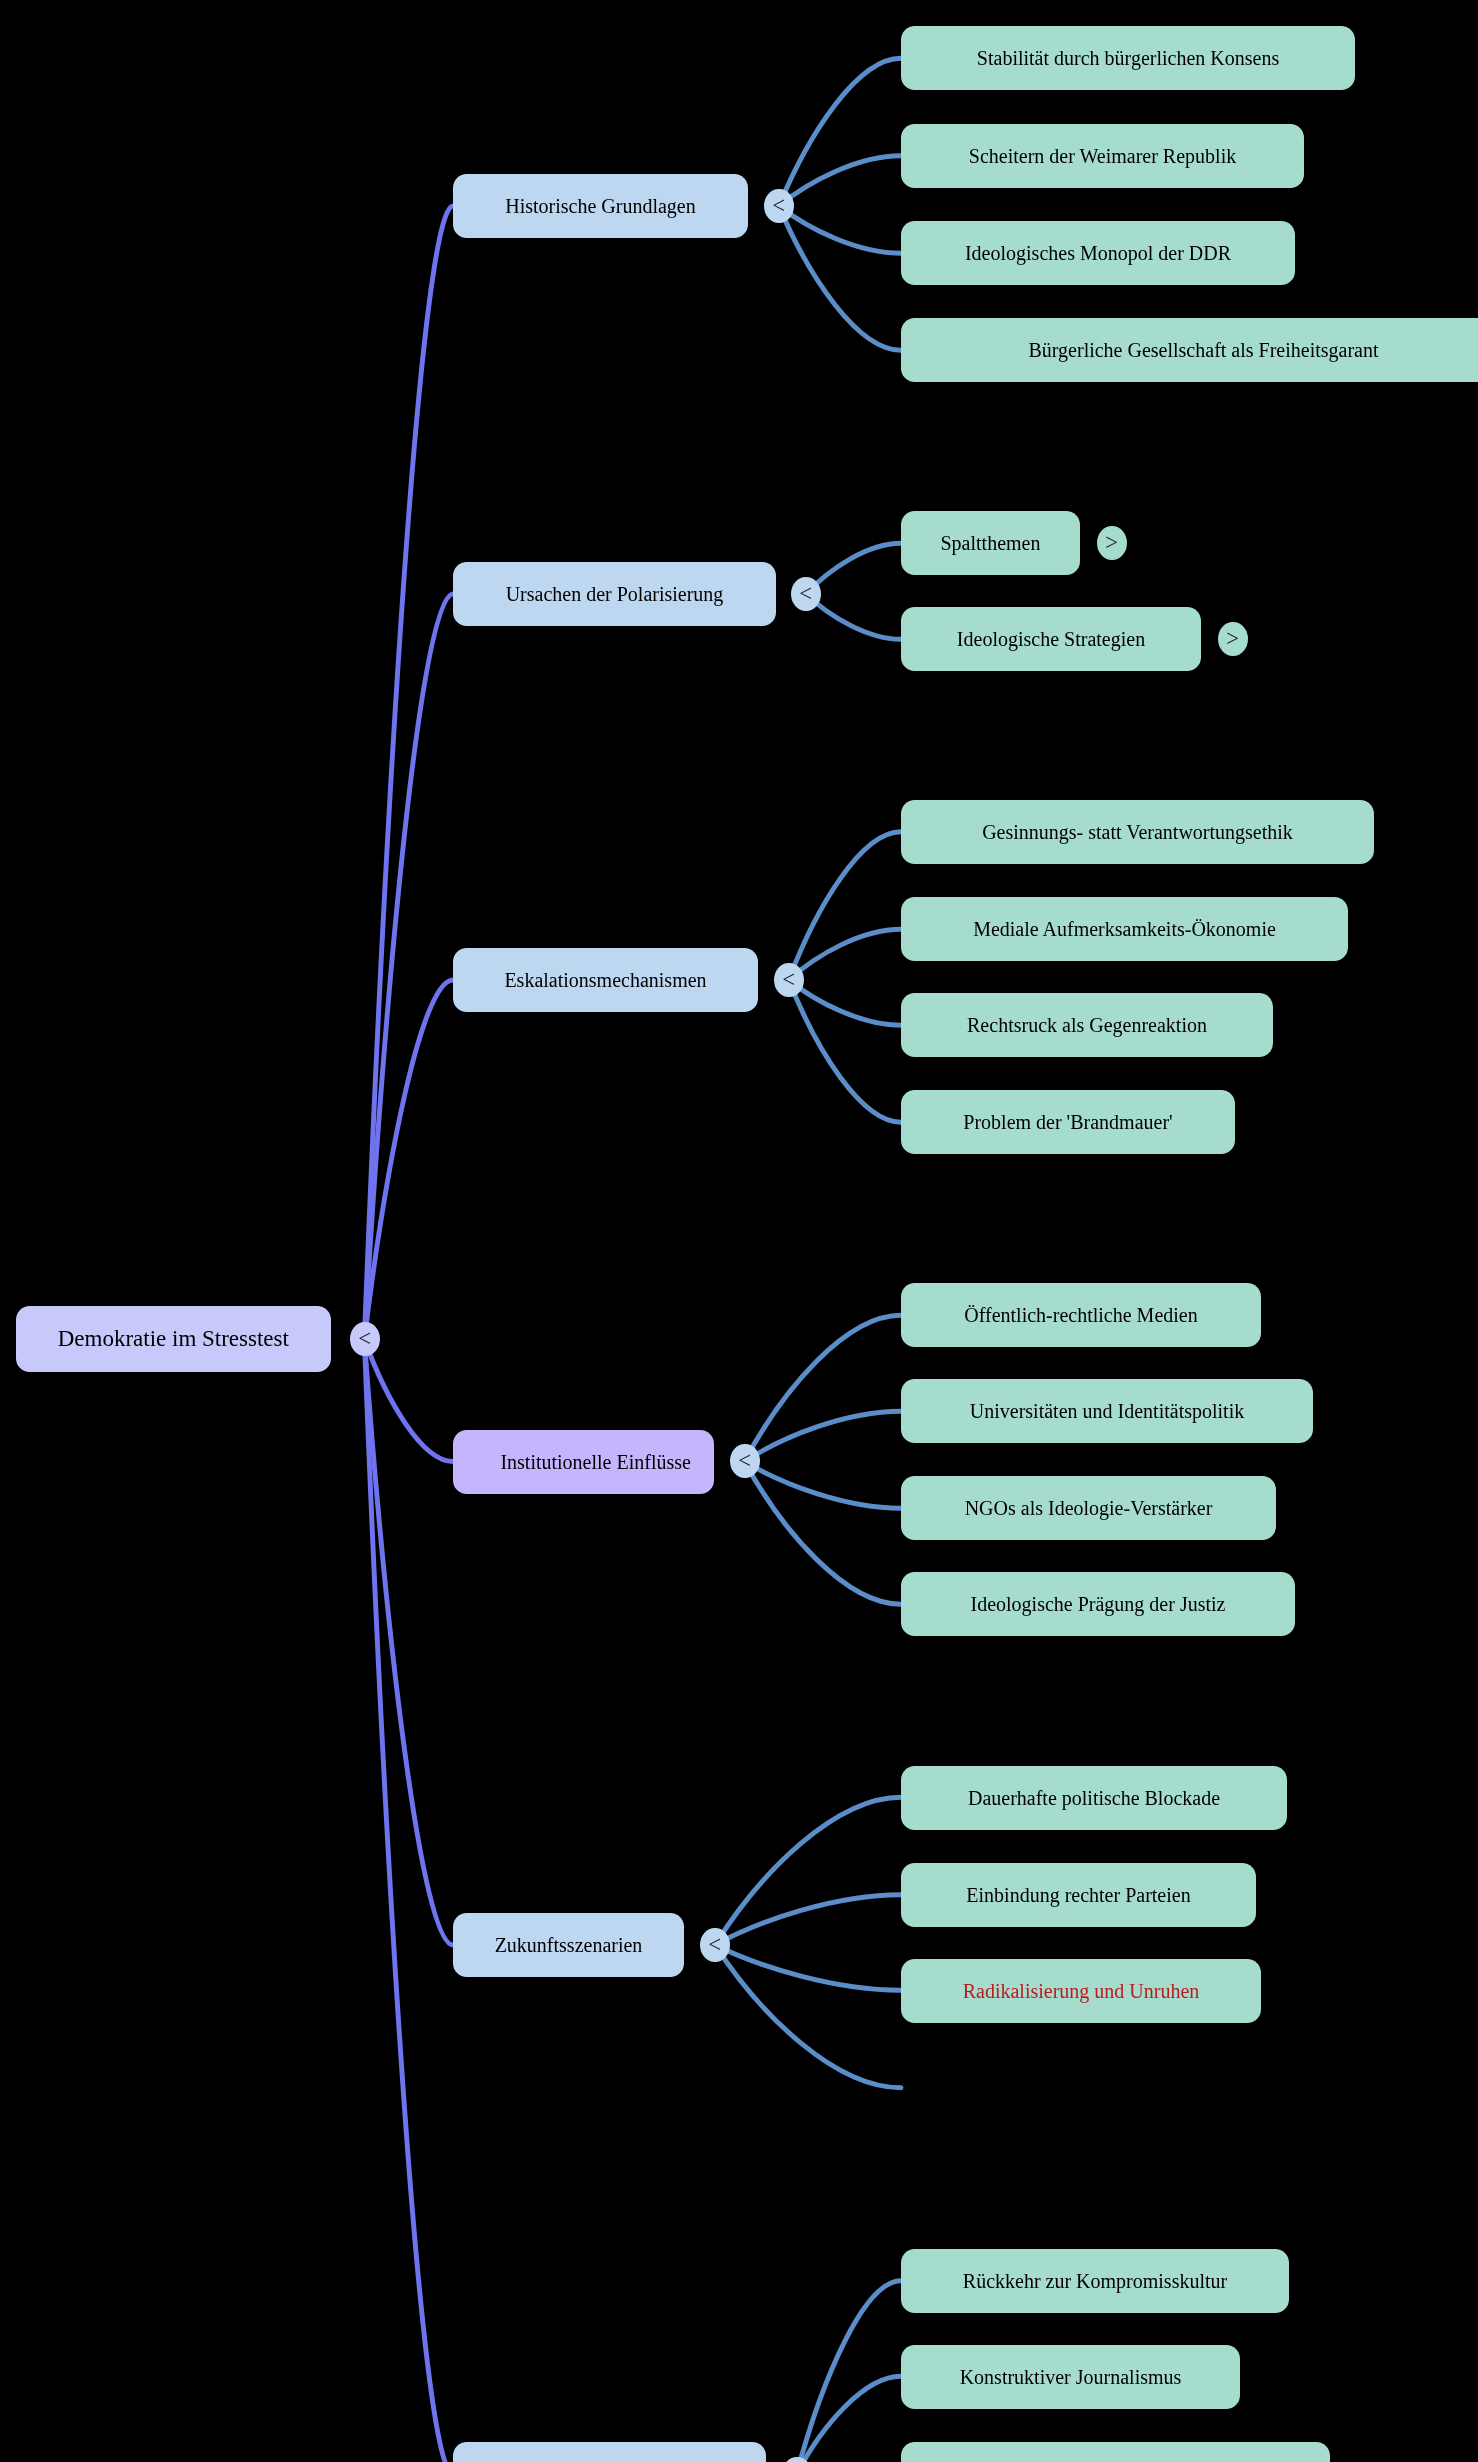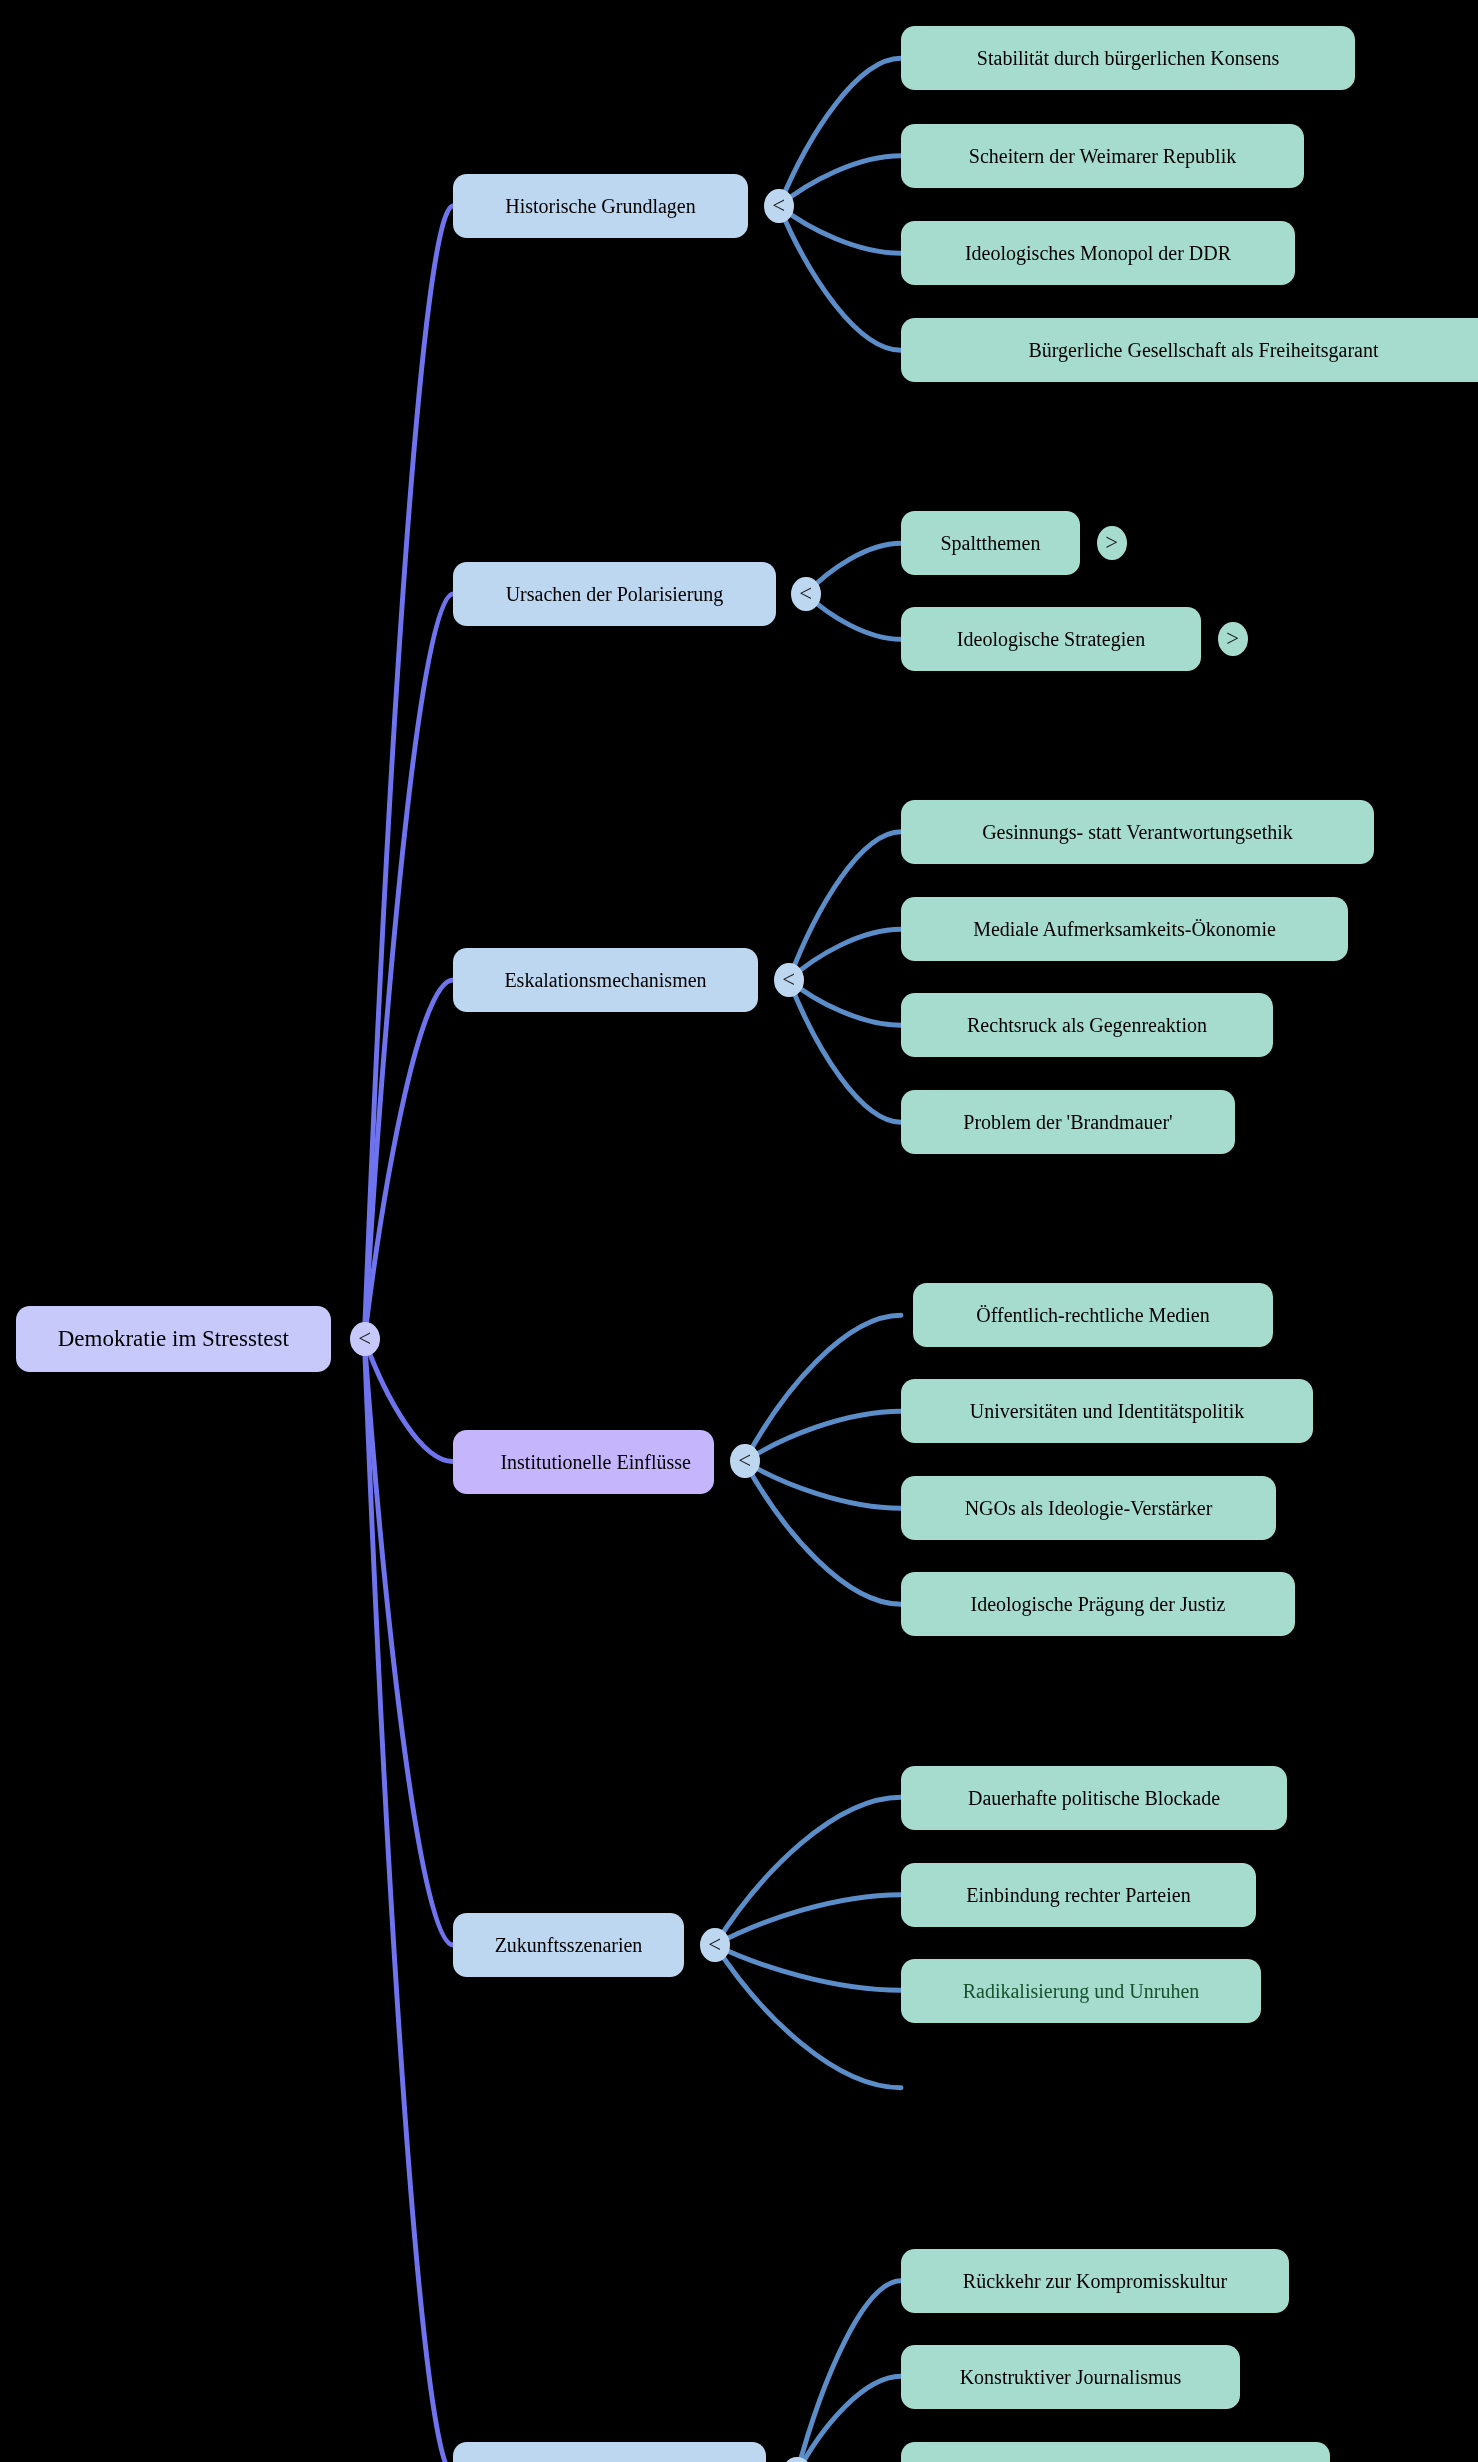--- a/index.html
+++ b/index.html
@@ -143,21 +143,21 @@
     </div>
     <div class="node level2" style="left: 901px; top: 1090px; width: 334px; height: 64px; background: rgb(166, 220, 206); color: rgb(0, 0, 0);">
       <span>Problem der 'Brandmauer'</span>
     </div>
     <div class="node level1" style="left: 453px; top: 1430px; width: 261px; height: 64px; background: #c4b5fd; color: rgb(0, 0, 0); padding-left: 44px;">
       <span>Institutionelle Einflüsse</span>
     </div>
     <div class="toggle" style="left: 730px; top: 1444px; width: 29.5px; height: 34px; background: rgb(189, 215, 240); color: rgb(26, 26, 26);">
       <span>&lt;</span>
     </div>
-    <div class="node level2" style="left: 901px; top: 1283px; width: 360px; height: 64px; background: rgb(166, 220, 206); color: rgb(0, 0, 0); margin-left: 12px;">
+    <div class="node level2" style="left: 901px; top: 1283px; width: 360px; height: 64px; background: rgb(166, 220, 206); color: rgb(0, 0, 0);">
       <span>Öffentlich-rechtliche Medien</span>
     </div>
     <div class="node level2" style="left: 901px; top: 1379px; width: 412px; height: 64px; background: rgb(166, 220, 206); color: rgb(0, 0, 0);">
       <span>Universitäten und Identitätspolitik</span>
     </div>
     <div class="node level2" style="left: 901px; top: 1476px; width: 375px; height: 64px; background: rgb(166, 220, 206); color: rgb(0, 0, 0);">
       <span>NGOs als Ideologie-Verstärker</span>
     </div>
     <div class="node level2" style="left: 901px; top: 1572px; width: 394px; height: 64px; background: rgb(166, 220, 206); color: rgb(0, 0, 0);">
       <span>Ideologische Prägung der Justiz</span>
@@ -167,21 +167,21 @@
     </div>
     <div class="toggle" style="left: 700px; top: 1928px; width: 29.5px; height: 34px; background: rgb(189, 215, 240); color: rgb(26, 26, 26);">
       <span>&lt;</span>
     </div>
     <div class="node level2" style="left: 901px; top: 1766px; width: 386px; height: 64px; background: rgb(166, 220, 206); color: rgb(0, 0, 0);">
       <span>Dauerhafte politische Blockade</span>
     </div>
     <div class="node level2" style="left: 901px; top: 1863px; width: 355px; height: 64px; background: rgb(166, 220, 206); color: rgb(0, 0, 0);">
       <span>Einbindung rechter Parteien</span>
     </div>
-    <div class="node level2" style="left: 901px; top: 1959px; width: 360px; height: 64px; background: rgb(166, 220, 206); color: #14532d;">
+    <div class="node level2" style="left: 901px; top: 1959px; width: 360px; height: 64px; background: rgb(166, 220, 206); color: #b91c1c;">
       <span>Radikalisierung und Unruhen</span>
     </div>
     <div class="node level1" style="left: 453px; top: 2442px; width: 313px; height: 64px; background: rgb(189, 215, 240); color: rgb(0, 0, 0);">
       <span>Therapieansätze (Auswege)</span>
     </div>
     <div class="toggle" style="left: 782px; top: 2457px; width: 29.5px; height: 34px; background: rgb(189, 215, 240); color: rgb(26, 26, 26);"></div>
     <div class="node level2" style="left: 901px; top: 2249px; width: 388px; height: 64px; background: rgb(166, 220, 206); color: rgb(0, 0, 0);">
       <span>Rückkehr zur Kompromisskultur</span>
     </div>
     <div class="node level2" style="left: 901px; top: 2345px; width: 339px; height: 64px; background: rgb(166, 220, 206); color: rgb(0, 0, 0);">

